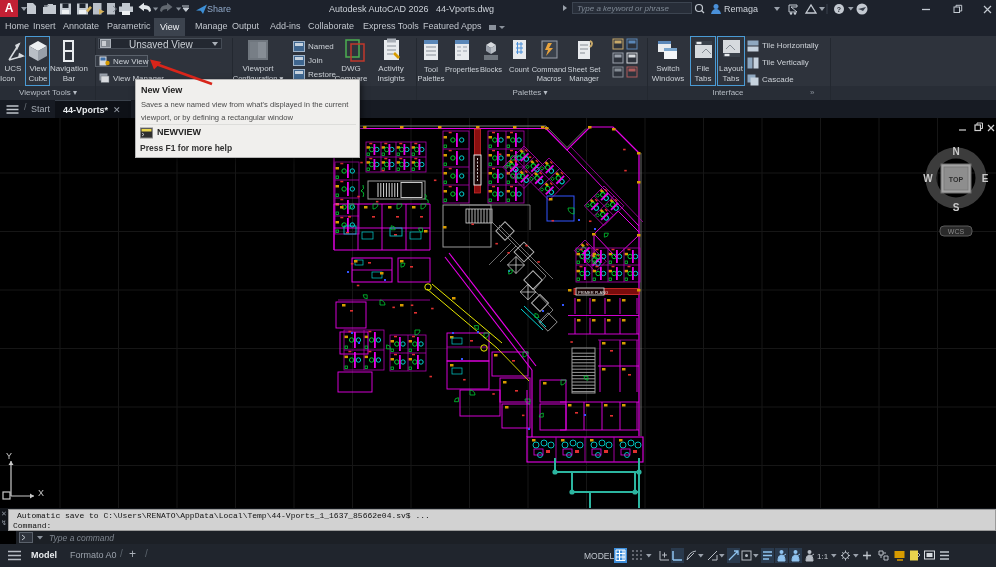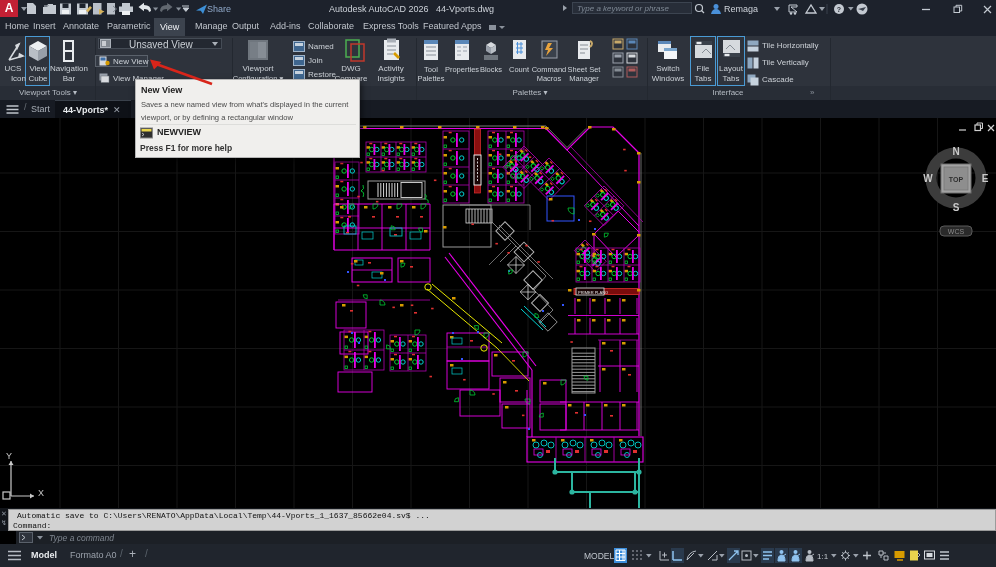--- a/index.html
+++ b/index.html
@@ -107,21 +107,21 @@
         <path d="M2,7 L11,12 L11,22 L2,17 Z" fill="#b9bfc6"></path>
         <path d="M20,7 L11,12 L11,22 L20,17 Z" fill="#989fa8"></path>
       </g>
 </svg>
     <svg class="abs" style="left:62px;top:3px" width="14" height="25" viewBox="0 0 14 25">
  <rect x="1" y="1" width="11" height="22" fill="#e8ebee"></rect>
       <rect x="3" y="3" width="7" height="8" fill="#2e333c"></rect>
       <rect x="3" y="13" width="7" height="8" fill="#2e333c"></rect>
 </svg>
     <div class="abs txt" style="left:0px;top:28px;width:26px;text-align:center;color:#ccd1d7;font-size:8px;">UCS</div>
-    <div class="abs txt" style="left:0px;top:38px;width:26px;text-align:right;color:#ccd1d7;font-size:8px;">Icon</div>
+    <div class="abs txt" style="left:0px;top:38px;width:26px;text-align:left;color:#ccd1d7;font-size:8px;">Icon</div>
     <div class="abs txt" style="left:26px;top:28px;width:24px;text-align:center;color:#ccd1d7;font-size:8px;">View</div>
     <div class="abs txt" style="left:26px;top:38px;width:24px;text-align:center;color:#ccd1d7;font-size:8px;">Cube</div>
     <div class="abs txt" style="left:46px;top:28px;width:46px;text-align:center;color:#ccd1d7;font-size:8px;">Navigation</div>
     <div class="abs txt" style="left:46px;top:38px;width:46px;text-align:center;color:#ccd1d7;font-size:8px;">Bar</div>
     <div class="abs txt" style="left:8px;top:52px;width:80px;text-align:center;color:#b6bcc4;font-size:8px;">Viewport Tools ▾</div>
     <div class="abs" style="left:98px;top:2px;width:124px;height:11px;background:#232831;border:1px solid #454c56;">
 <div class="abs txt" style="left:15px;top:0px;font-size:10px;color:#ccd1d7;padding-left:15px;">Unsaved View</div>
 <div class="abs" style="right:3px;top:3px;width:0;height:0;border-left:3px solid transparent;border-right:3px solid transparent;border-top:4px solid #aab0b8;"></div>
     </div>
     <svg class="abs" style="left:100px;top:3px" width="11" height="9" viewBox="0 0 11 9">

